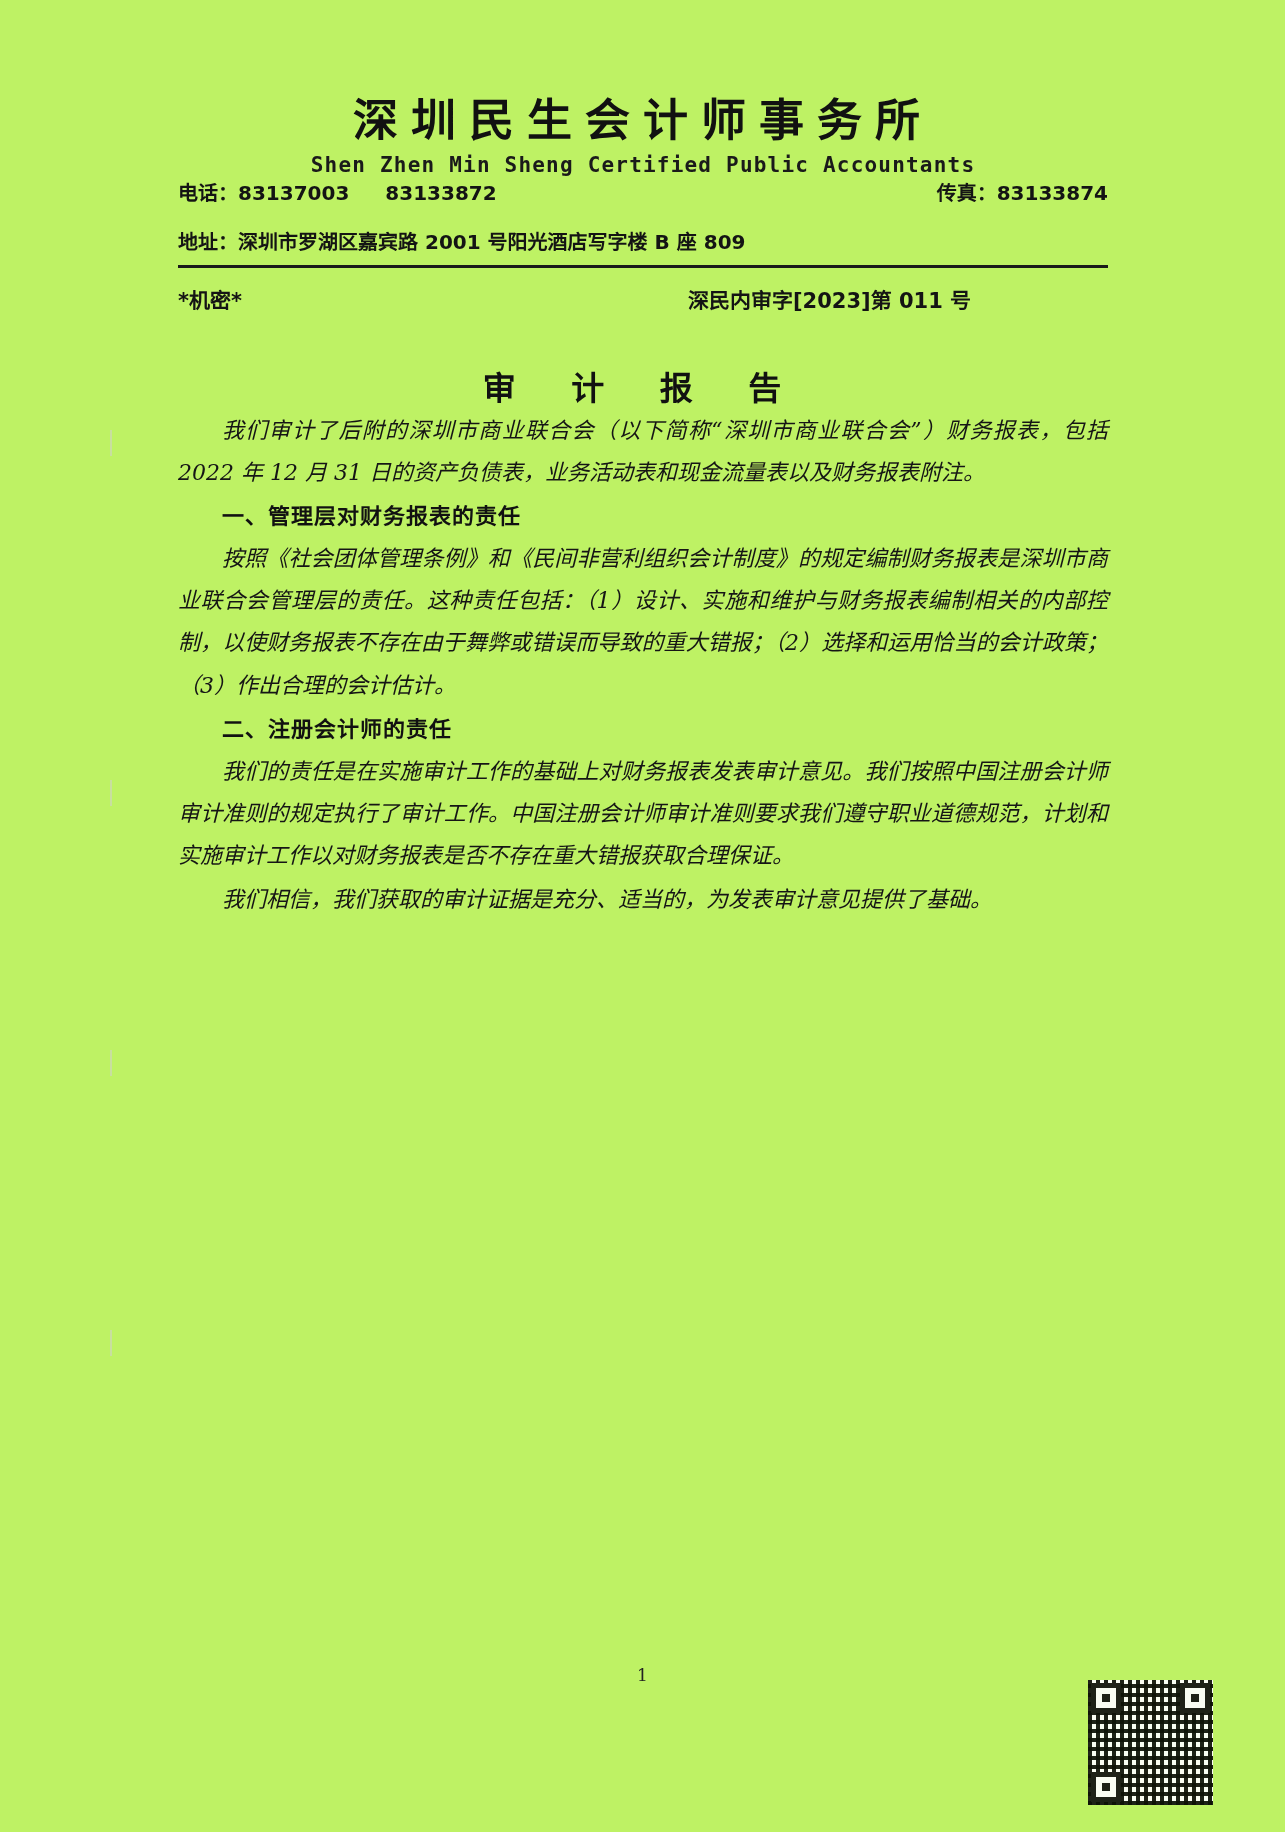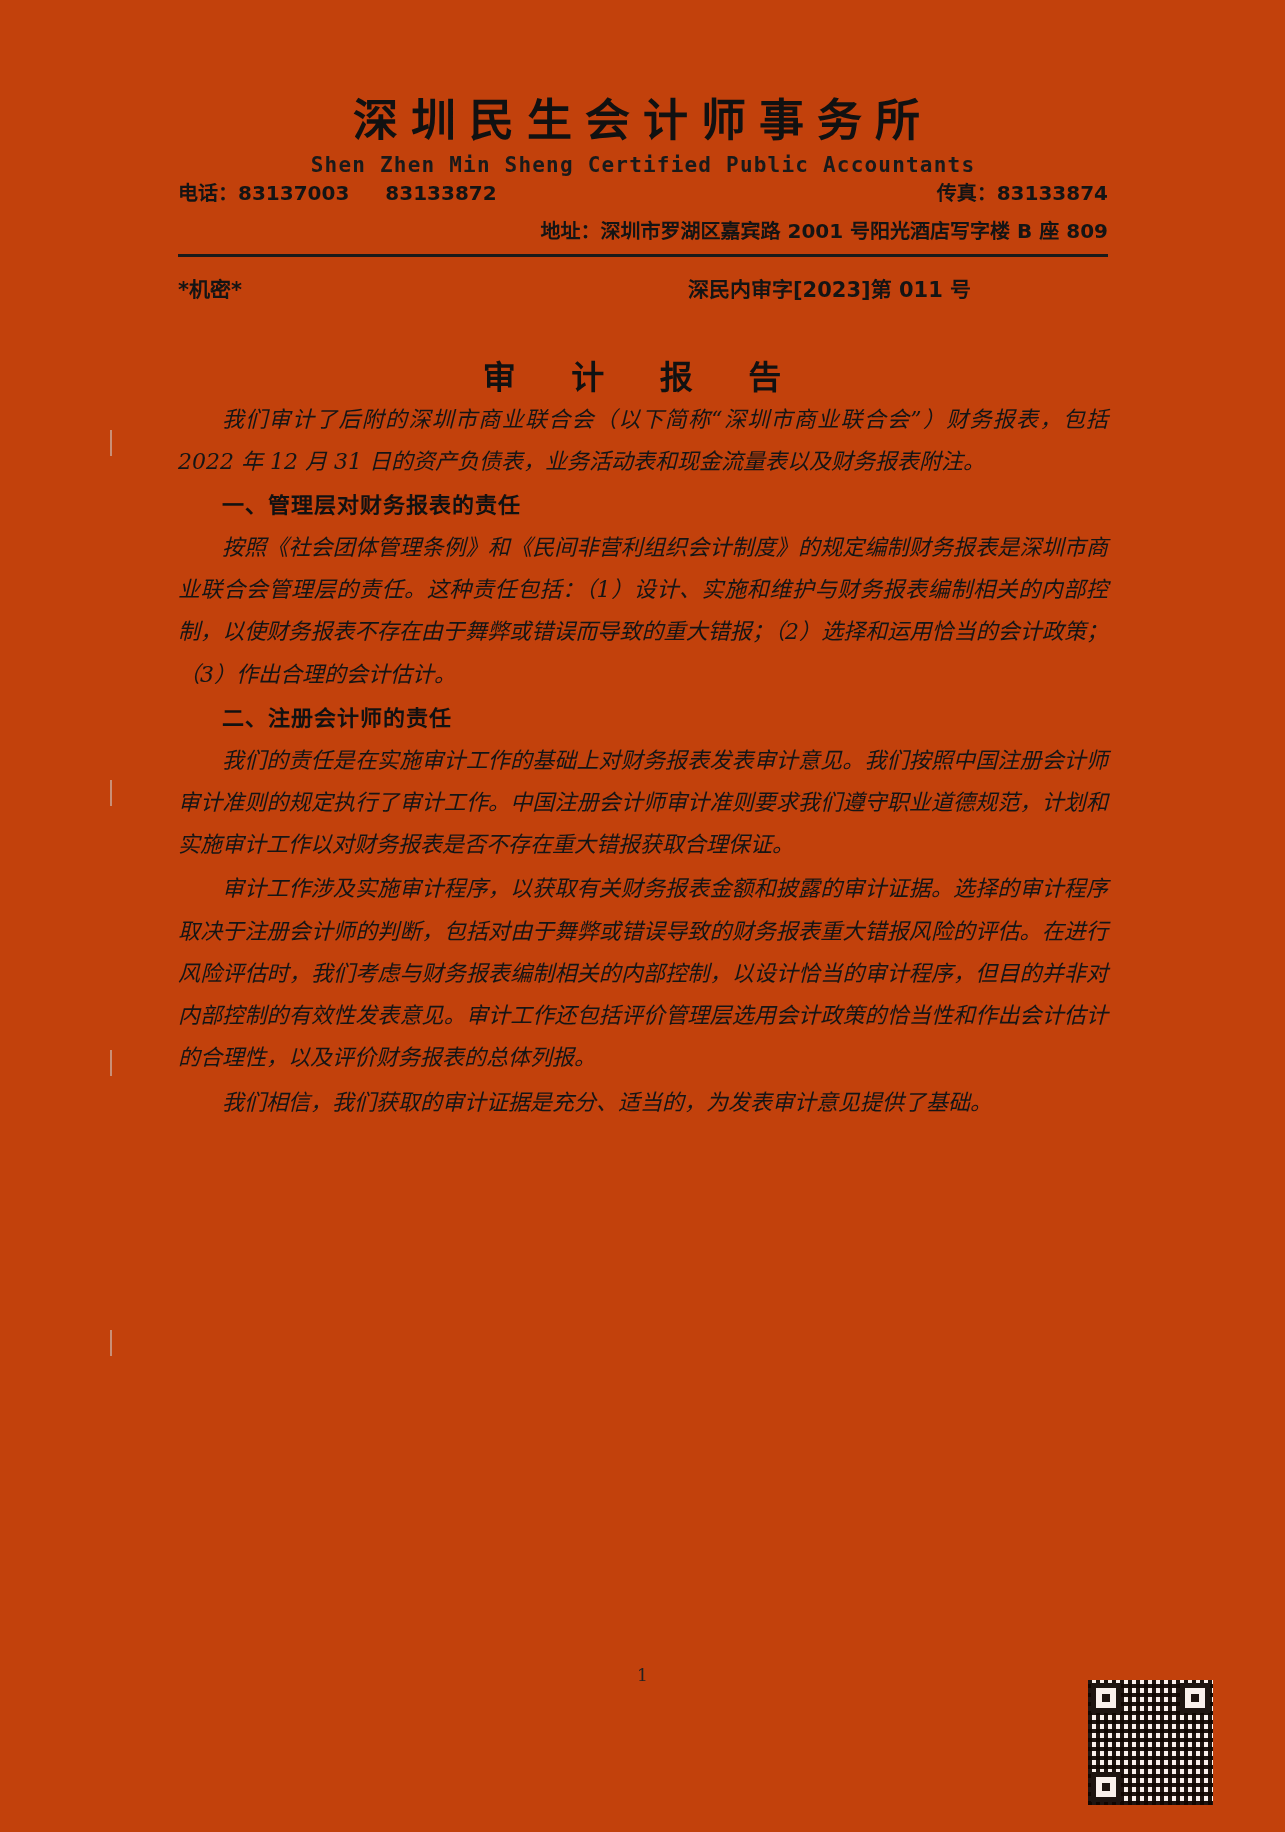--- a/index.html
+++ b/index.html
@@ -12,21 +12,21 @@
     height: 1832px;
     font-family: "DejaVu Sans", "Liberation Sans", sans-serif;
     color: #1a1a1a;
     position: relative;
     overflow: hidden;
   }
   .page {
     position: relative;
     width: 1285px;
     height: 1832px;
-    background: #c2410c;
+    background: #bef264;
   }
   .content {
     position: absolute;
     left: 178px;
     top: 95px;
     width: 930px;
   }
 
   
   .letterhead-cn {
@@ -54,26 +54,25 @@
     justify-content: space-between;
     align-items: baseline;
     font-size: 20px;
     font-weight: bold;
     color: #141414;
   }
   .contact-left { white-space: nowrap; }
   .contact-left .sep { display: inline-block; width: 36px; }
   .contact-right { white-space: nowrap; }
   .addr-row {
-    margin-top: 9px;
+    margin-top: 20px;
     font-size: 20px;
     font-weight: bold;
     color: #141414;
     white-space: nowrap;
-    text-align: right;
   }
   .rule {
     margin-top: 10px;
     border-top: 3px solid #1a1a1a;
     width: 100%;
   }
 
   
   .meta-row {
     display: flex;
@@ -213,21 +212,20 @@
     <div class="doc-title">审 计 报 告</div>
 
 
     <p class="para">我们审计了后附的深圳市商业联合会（以下简称“深圳市商业联合会”）财务报表，包括 2022 年 12 月 31 日的资产负债表，业务活动表和现金流量表以及财务报表附注。</p>
 
     <h2 class="section">一、管理层对财务报表的责任</h2>
     <p class="para">按照《社会团体管理条例》和《民间非营利组织会计制度》的规定编制财务报表是深圳市商业联合会管理层的责任。这种责任包括：（1）设计、实施和维护与财务报表编制相关的内部控制，以使财务报表不存在由于舞弊或错误而导致的重大错报；（2）选择和运用恰当的会计政策；（3）作出合理的会计估计。</p>
 
     <h2 class="section">二、注册会计师的责任</h2>
     <p class="para">我们的责任是在实施审计工作的基础上对财务报表发表审计意见。我们按照中国注册会计师审计准则的规定执行了审计工作。中国注册会计师审计准则要求我们遵守职业道德规范，计划和实施审计工作以对财务报表是否不存在重大错报获取合理保证。</p>
-    <p class="para">审计工作涉及实施审计程序，以获取有关财务报表金额和披露的审计证据。选择的审计程序取决于注册会计师的判断，包括对由于舞弊或错误导致的财务报表重大错报风险的评估。在进行风险评估时，我们考虑与财务报表编制相关的内部控制，以设计恰当的审计程序，但目的并非对内部控制的有效性发表意见。审计工作还包括评价管理层选用会计政策的恰当性和作出会计估计的合理性，以及评价财务报表的总体列报。</p>
     <p class="para">我们相信，我们获取的审计证据是充分、适当的，为发表审计意见提供了基础。</p>
   </div>
 
   <div class="page-number">1</div>
 
   <div class="qr">
     <div class="finder f-tl"></div>
     <div class="finder f-tr"></div>
     <div class="finder f-bl"></div>
   </div>

